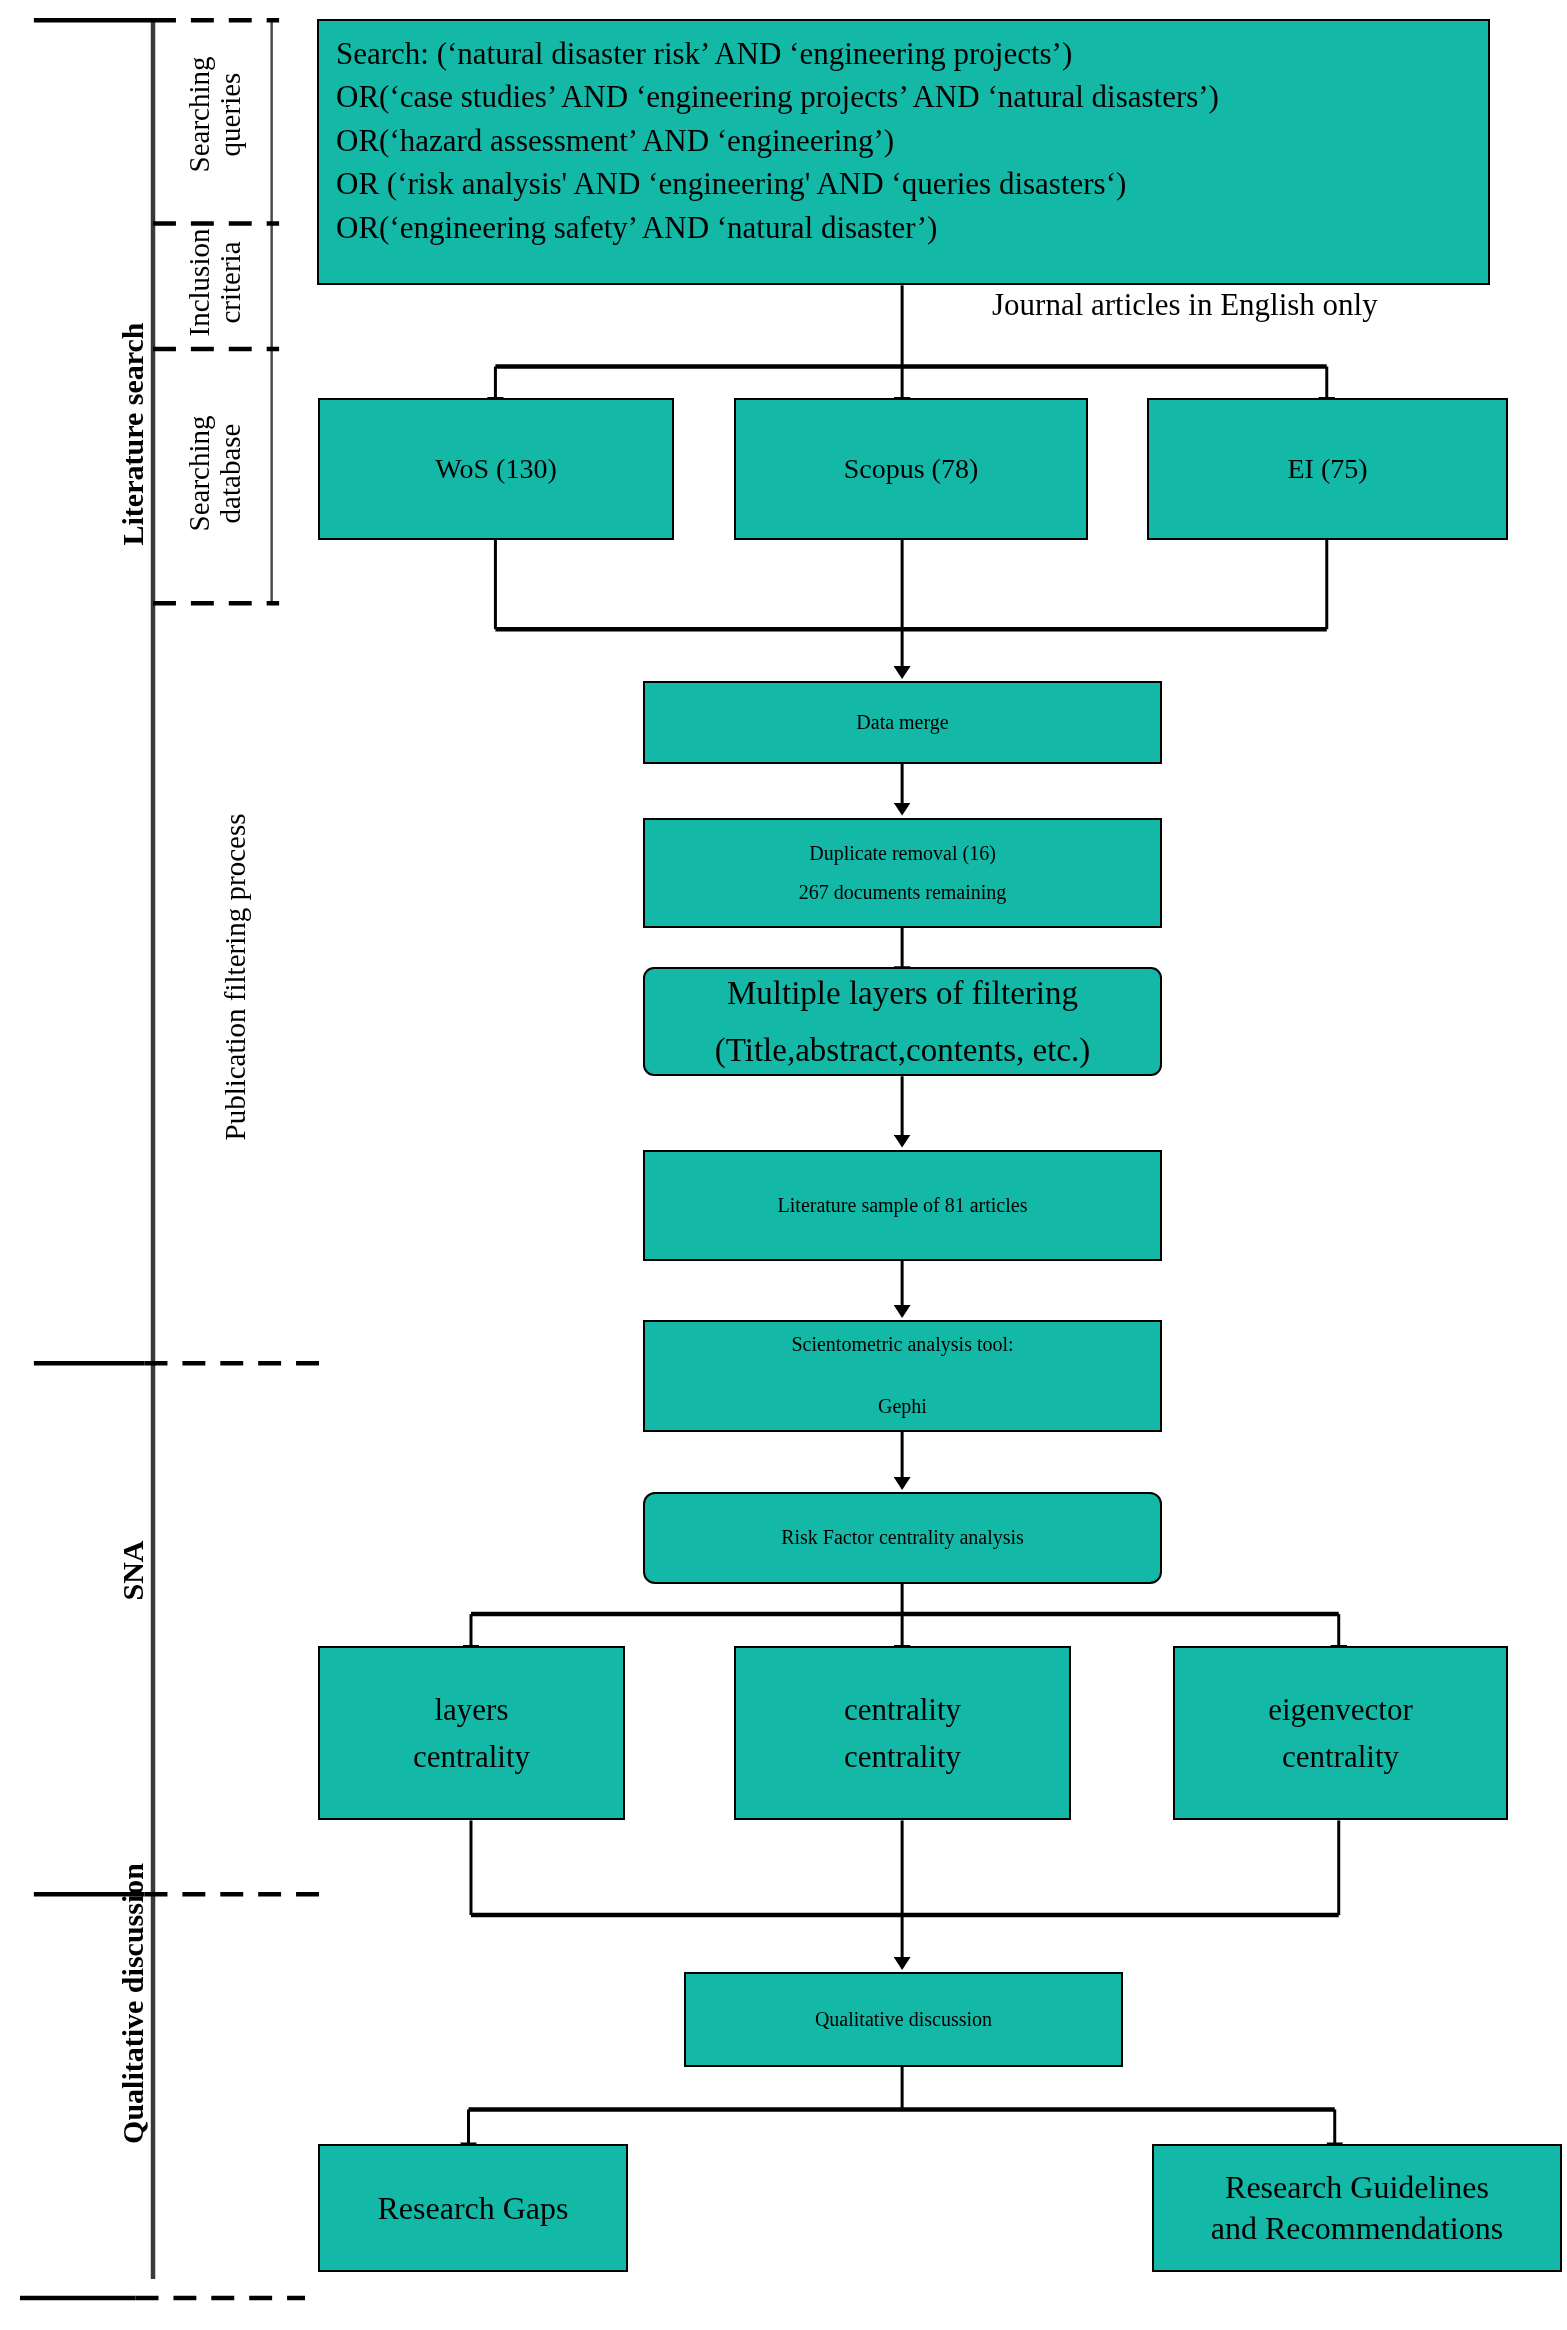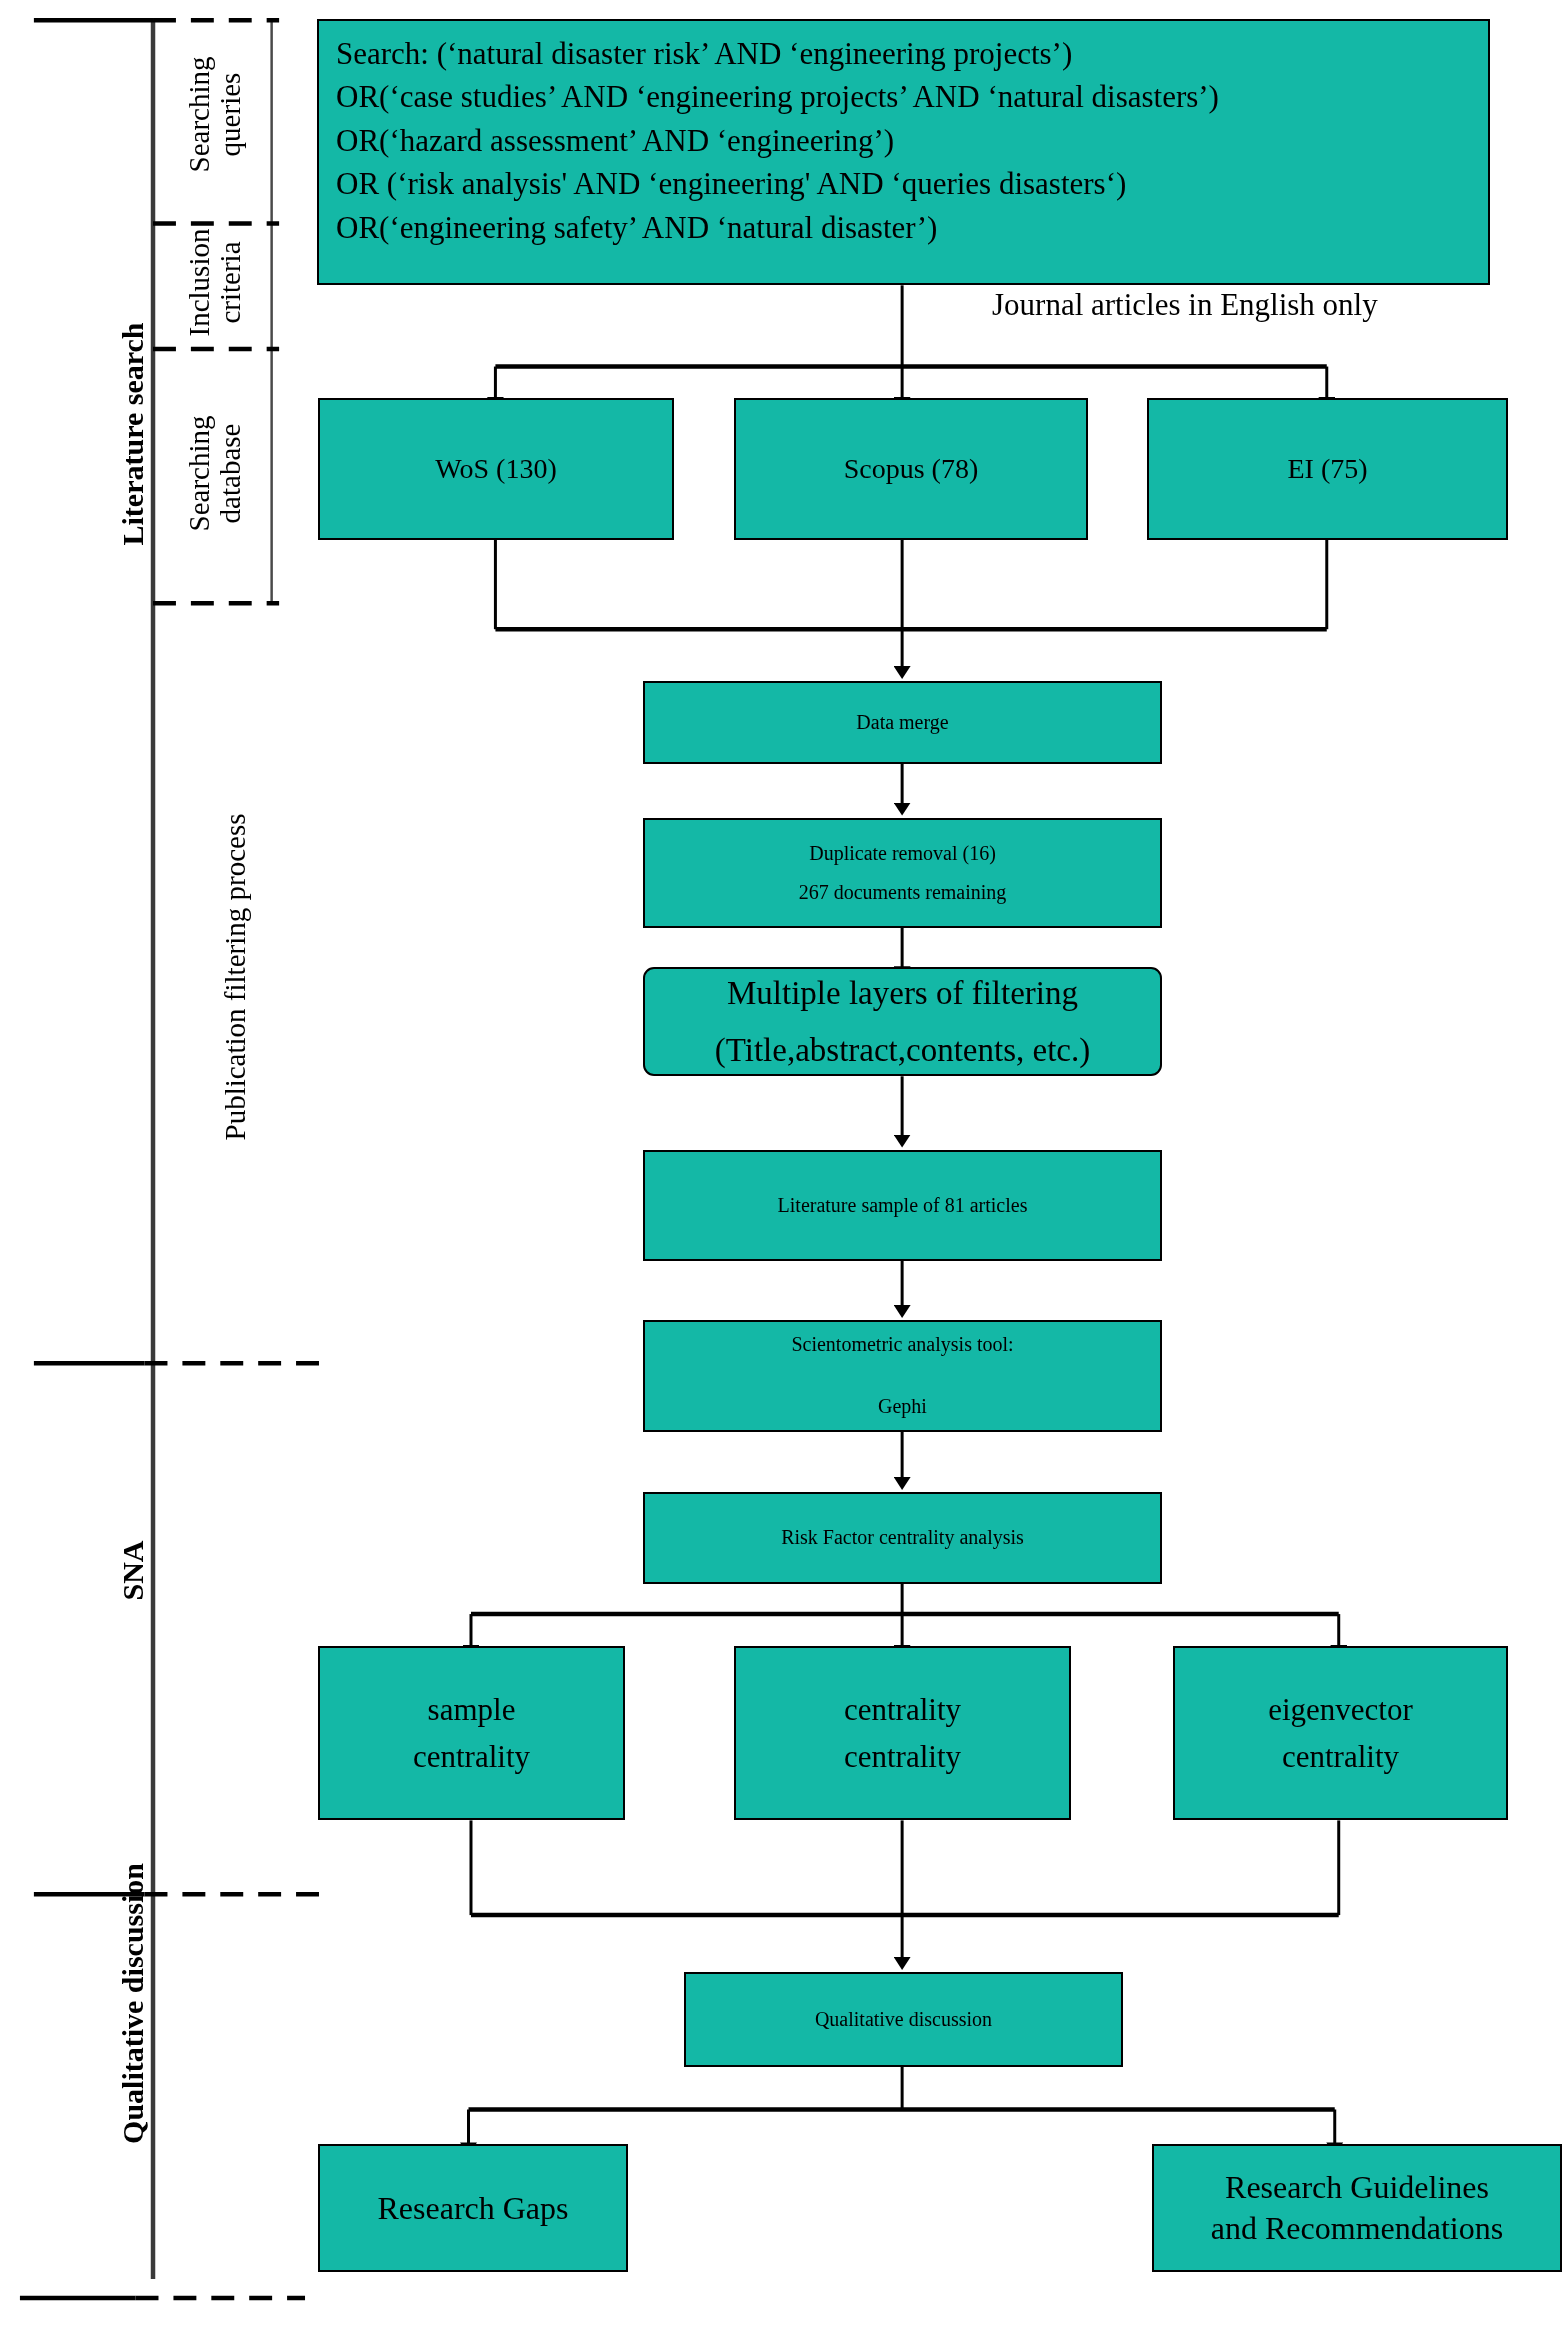--- a/index.html
+++ b/index.html
@@ -219,26 +219,26 @@
 
   <div class="node flow" style="left:643px; top:1136px; width:519px; height:111px;">
     <span class="line">Literature sample of 81 articles</span>
   </div>
 
   <div class="node flow" style="left:643px; top:1306px; width:519px; height:112px;gap:36px;">
     <span class="line">Scientometric analysis tool:</span>
     <span class="line">Gephi</span>
   </div>
 
-  <div class="node flow" style="left:643px; top:1478px; width:519px; height:92px;">
+  <div class="node flow" style="left:643px; top:1478px; width:519px; height:92px;border-radius:12px;">
     <span class="line">Risk Factor centrality analysis</span>
   </div>
 
   <div class="node cent" style="left:318px; top:1646px; width:307px; height:174px;">
-    <span class="line">sample</span>
+    <span class="line">layers</span>
     <span class="line">centrality</span>
   </div>
 
   <div class="node cent" style="left:734px; top:1646px; width:337px; height:174px;">
     <span class="line">centrality</span>
     <span class="line">centrality</span>
   </div>
 
   <div class="node cent" style="left:1173px; top:1646px; width:335px; height:174px;">
     <span class="line">eigenvector</span>

